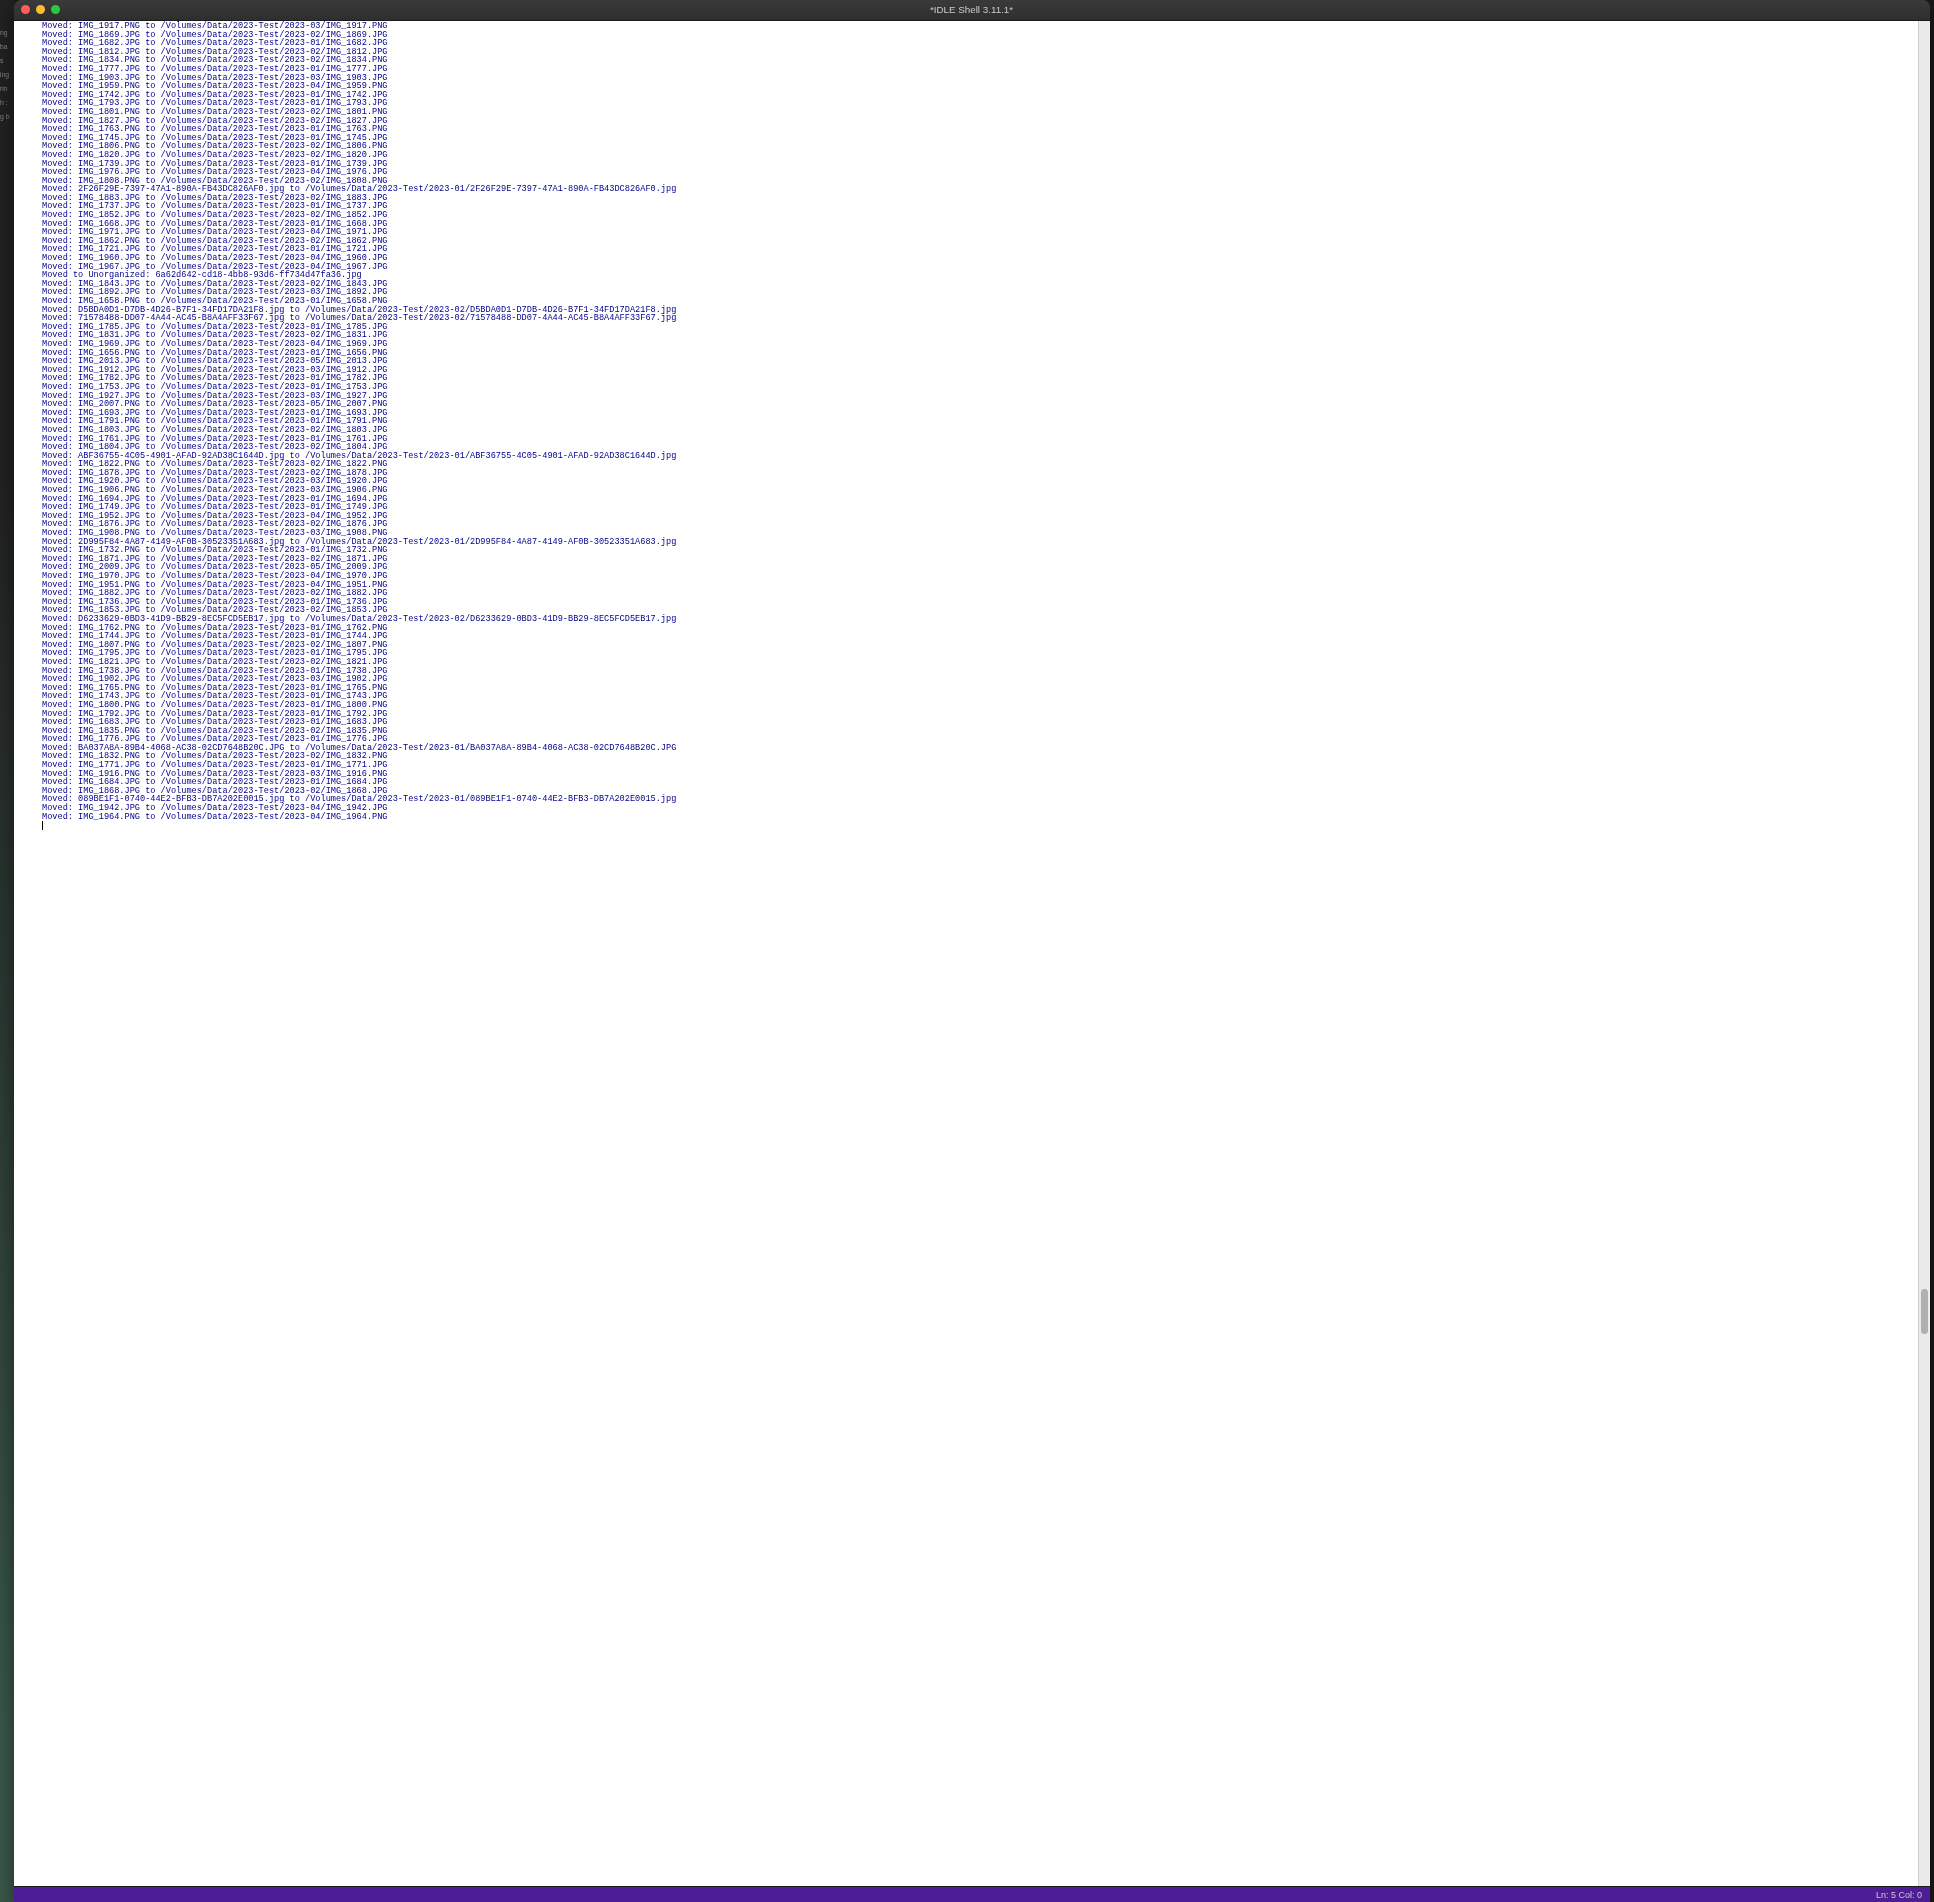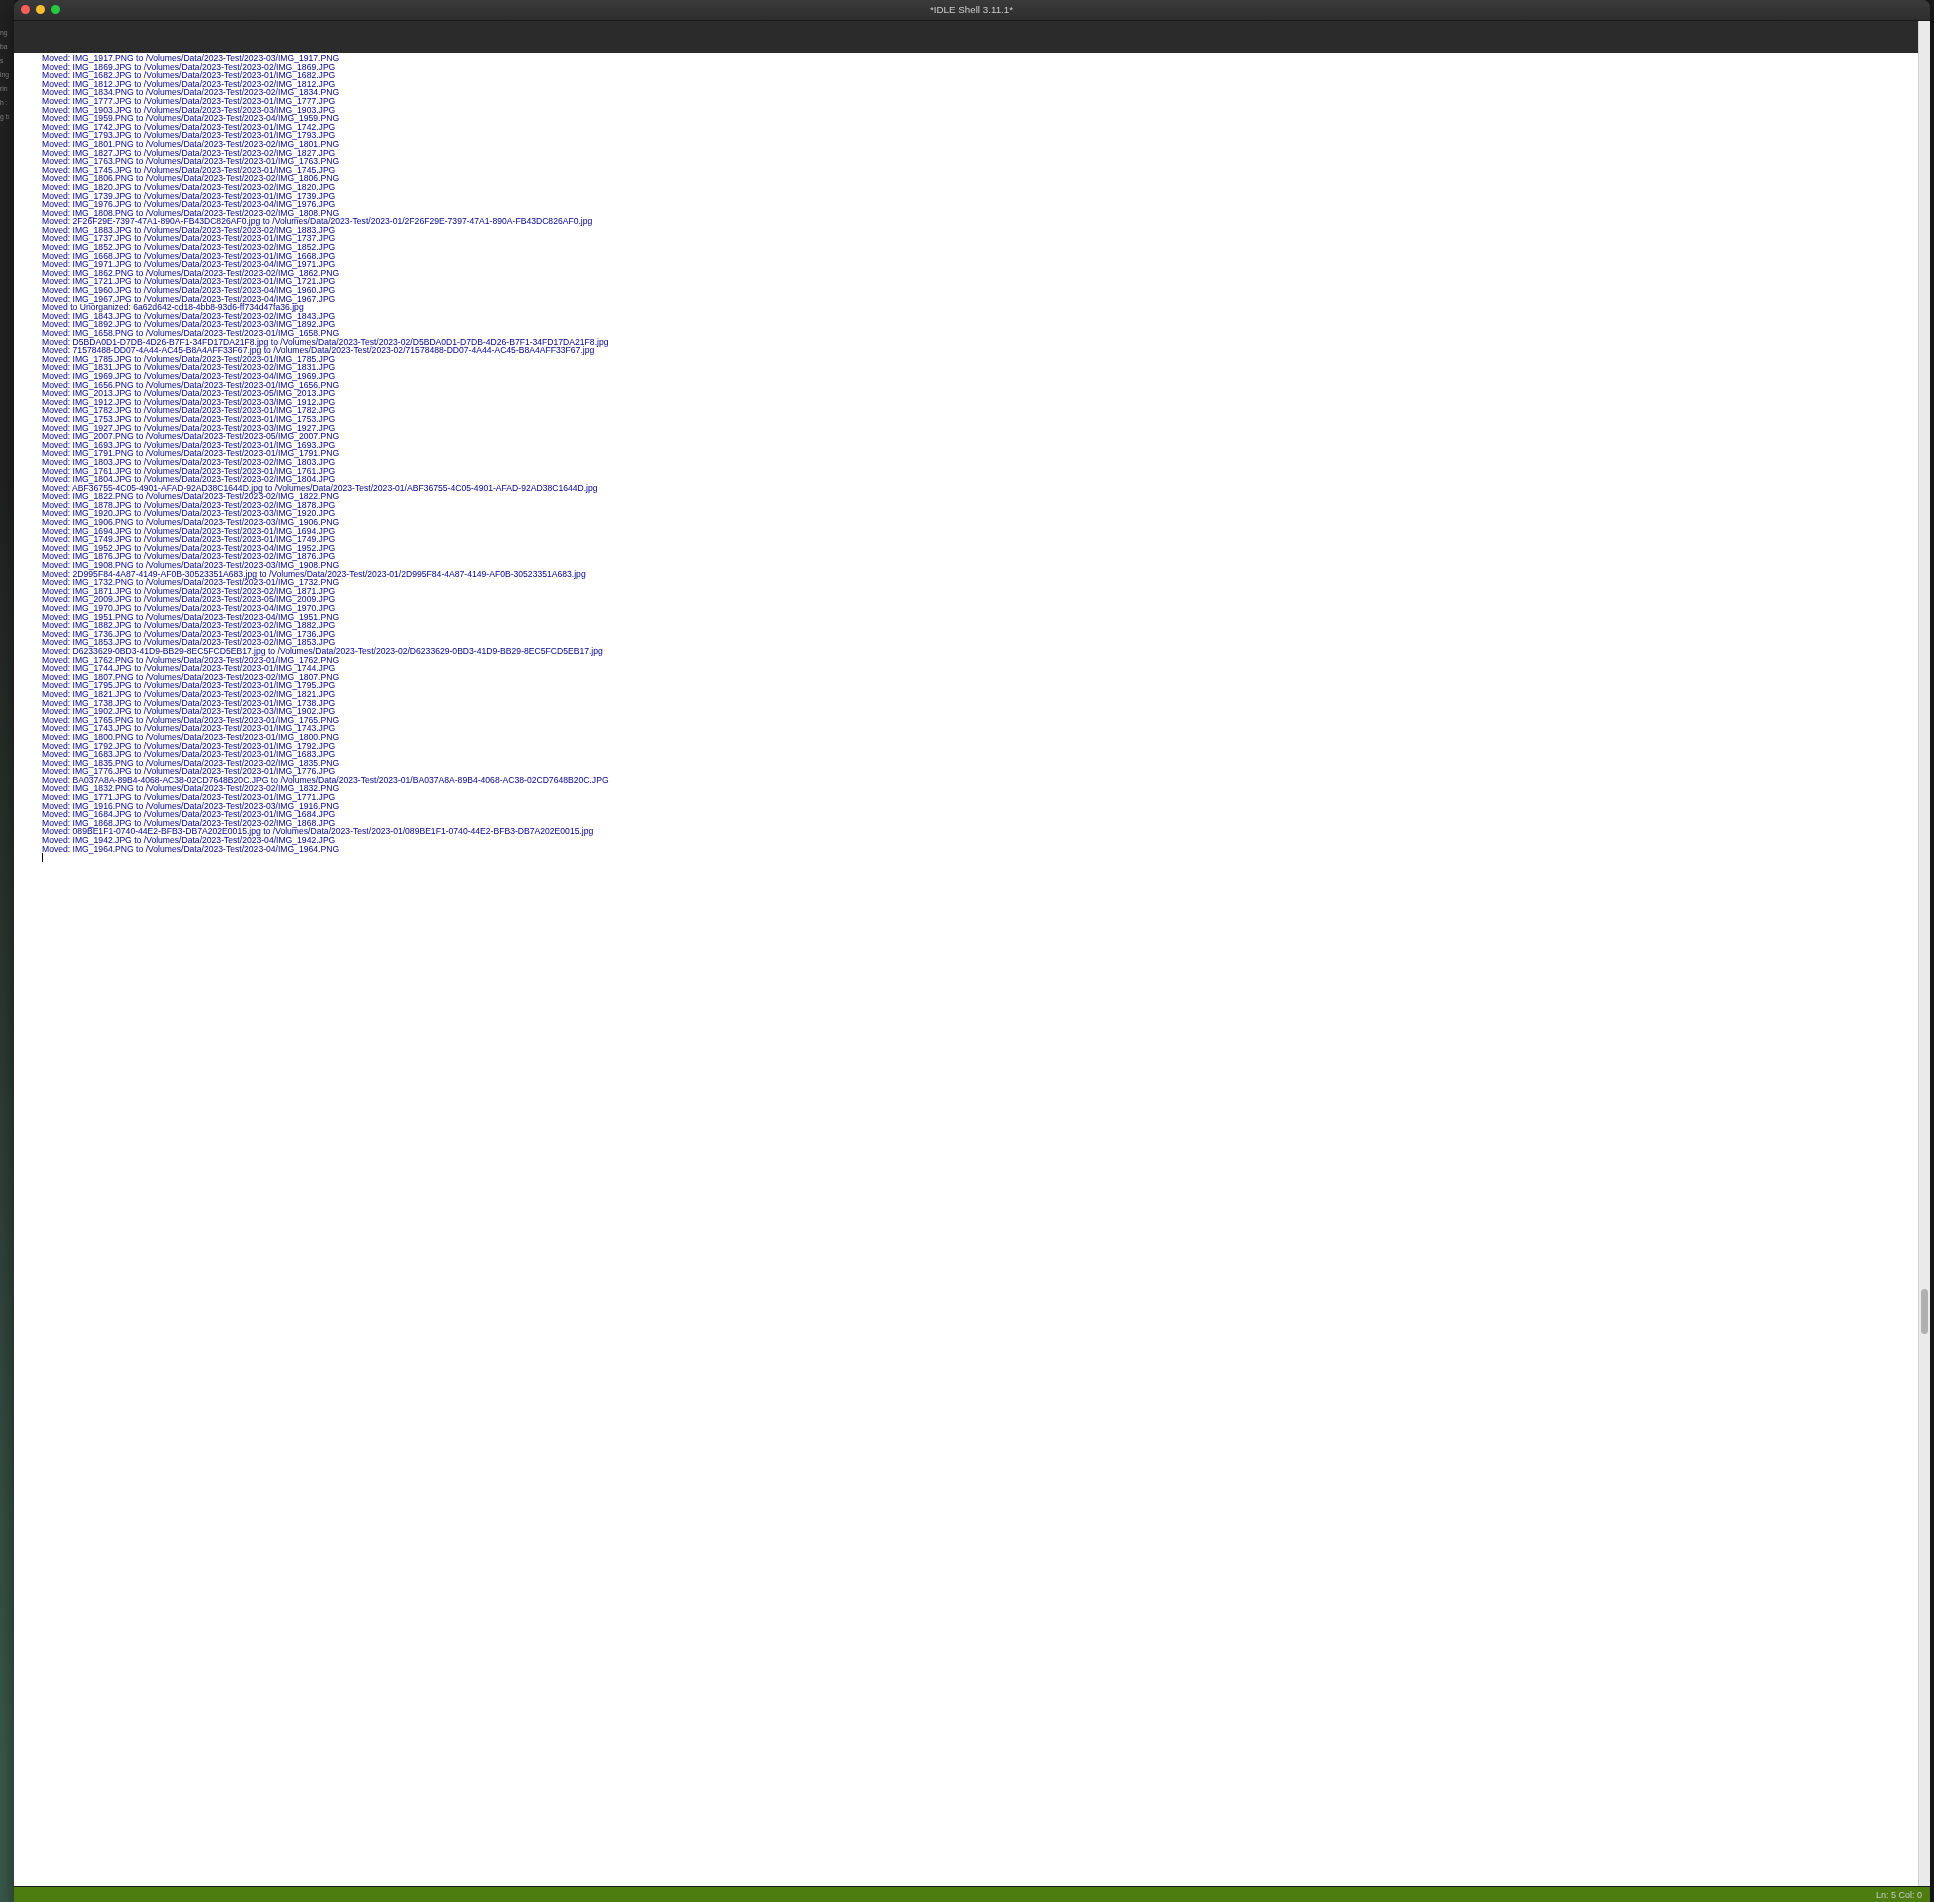--- a/index.html
+++ b/index.html
@@ -56,29 +56,28 @@
     pointer-events: none;
   }
   .content-wrapper {
     flex: 1 1 auto;
     display: flex;
     min-height: 0;
   }
   .content {
     flex: 1 1 auto;
     background: #fff;
-    font-family: Liberation Sans, sans-serif;
+    font-family: Liberation Mono, monospace;
     font-size: 8.6px;
     line-height: 1.0;
     color: #00008b;
     padding: 1.5px 0 1.5px 1.5px;
     white-space: pre;
     overflow: hidden;
     position: relative;
-    margin-top: 32px;
   }
   .line {
     padding-left: 27px;
     white-space: pre;
   }
   .scrollbar-track {
     width: 10.5px;
     background: #eaeaea;
     position: relative;
     border-left: 0.8px solid #d0d0d0;
@@ -88,21 +87,21 @@
     left: 1.5px;
     right: 1.5px;
     top: 68%;
     height: 45px;
     background: #b0b0b0;
     border-radius: 3.8px;
   }
   .statusbar {
     flex: 0 0 auto;
     height: 15px;
-    background: #4d7c0f;
+    background: #4c1d95;
     border-top: 0.8px solid #1a1a1a;
     display: flex;
     justify-content: flex-end;
     align-items: center;
     padding-right: 7.5px;
     font-size: 9px;
     color: #ccc;
   }
   .cursor {
     display: inline-block;

